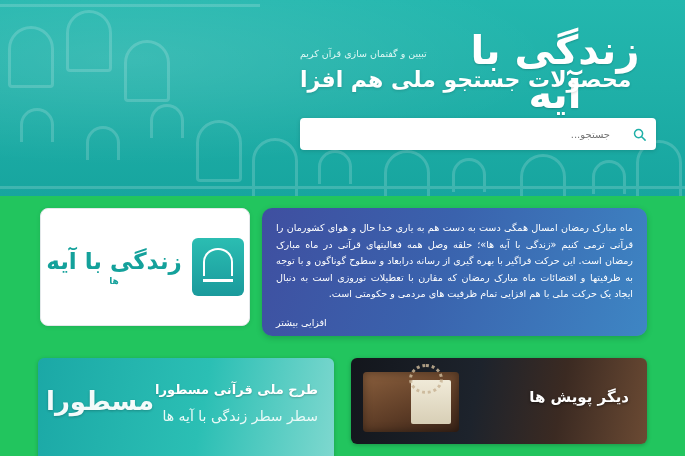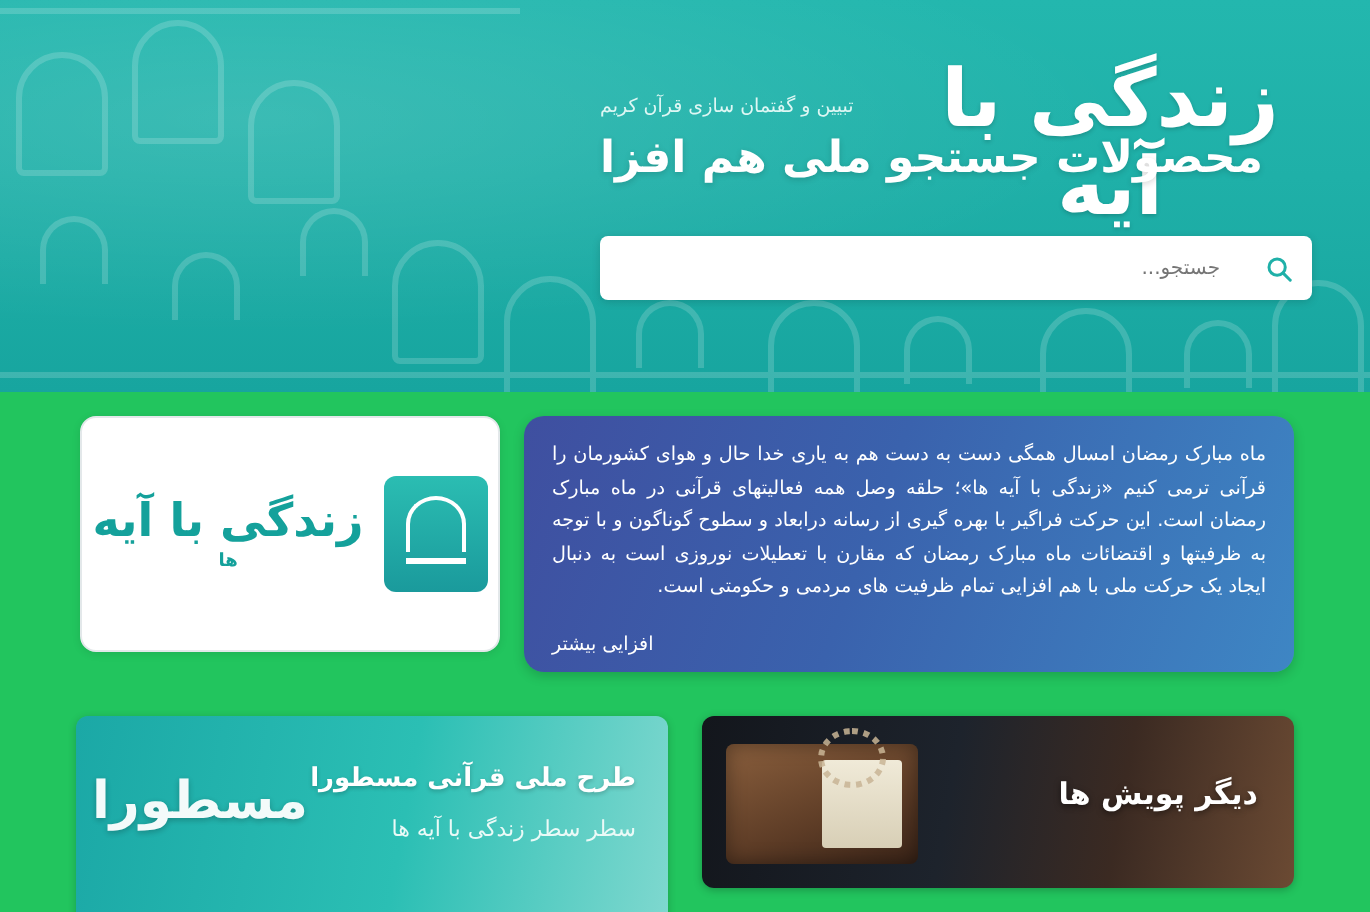--- a/index.html
+++ b/index.html
@@ -270,21 +270,21 @@
     color: #ffffff;
     font-size: 13px;
     font-weight: bold;
     text-shadow: 0 1px 2px rgba(0,0,0,0.22);
     letter-spacing: 0.5px;
   }
   .banner-teal .bt-sub {
     position: absolute;
     top: 50px; right: 16px;
     color: #eafaf7;
-    font-size: 11px;
+    font-size: 14px;
   }
   .banner-teal .bt-mark {
     position: absolute;
     left: 10px; top: 8px;
     width: 104px; height: 70px;
     display: flex; align-items: center; justify-content: center;
     color: #ffffff;
     font-size: 26px;
     font-weight: bold;
     opacity: 0.95;

